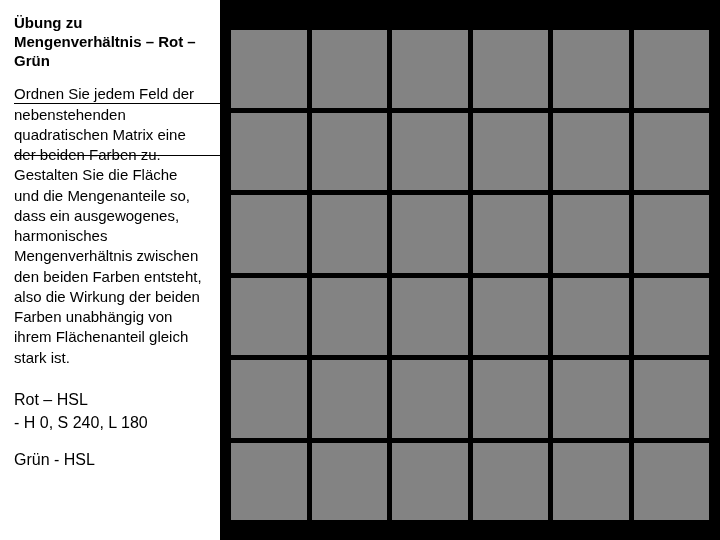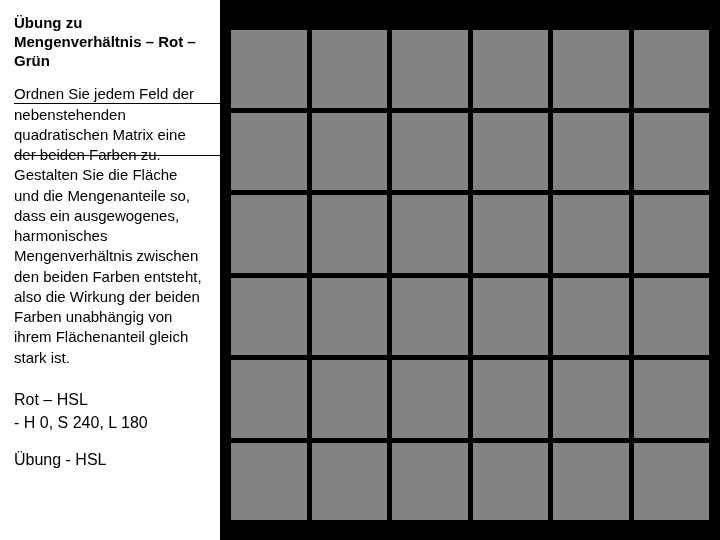--- a/index.html
+++ b/index.html
@@ -23,21 +23,21 @@
 
   <div class="sidebar">
     <div class="sidebar-inner">
       <div class="heading">Übung zu Mengenverhältnis – Rot – Grün</div>
       <div class="body-text">Ordnen Sie jedem Feld der nebenstehenden quadratischen Matrix eine der beiden Farben zu. Gestalten Sie die Fläche und die Mengenanteile so, dass ein ausgewogenes, harmonisches Mengenverhältnis zwischen den beiden Farben entsteht, also die Wirkung der beiden Farben unabhängig von ihrem Flächenanteil gleich stark ist.</div>
       <div class="color-spec">
         <div>Rot – HSL</div>
         <div>- H 0, S 240, L 180</div>
       </div>
       <div class="color-spec">
-        <div>Übung - HSL</div>
+        <div>Grün - HSL</div>
       </div>
     </div>
   </div>
 
   <div class="rule rule1"></div>
   <div class="rule rule2"></div>
 
   <div class="matrix" id="matrix">
       <div class="cell"></div>
       <div class="cell"></div>

